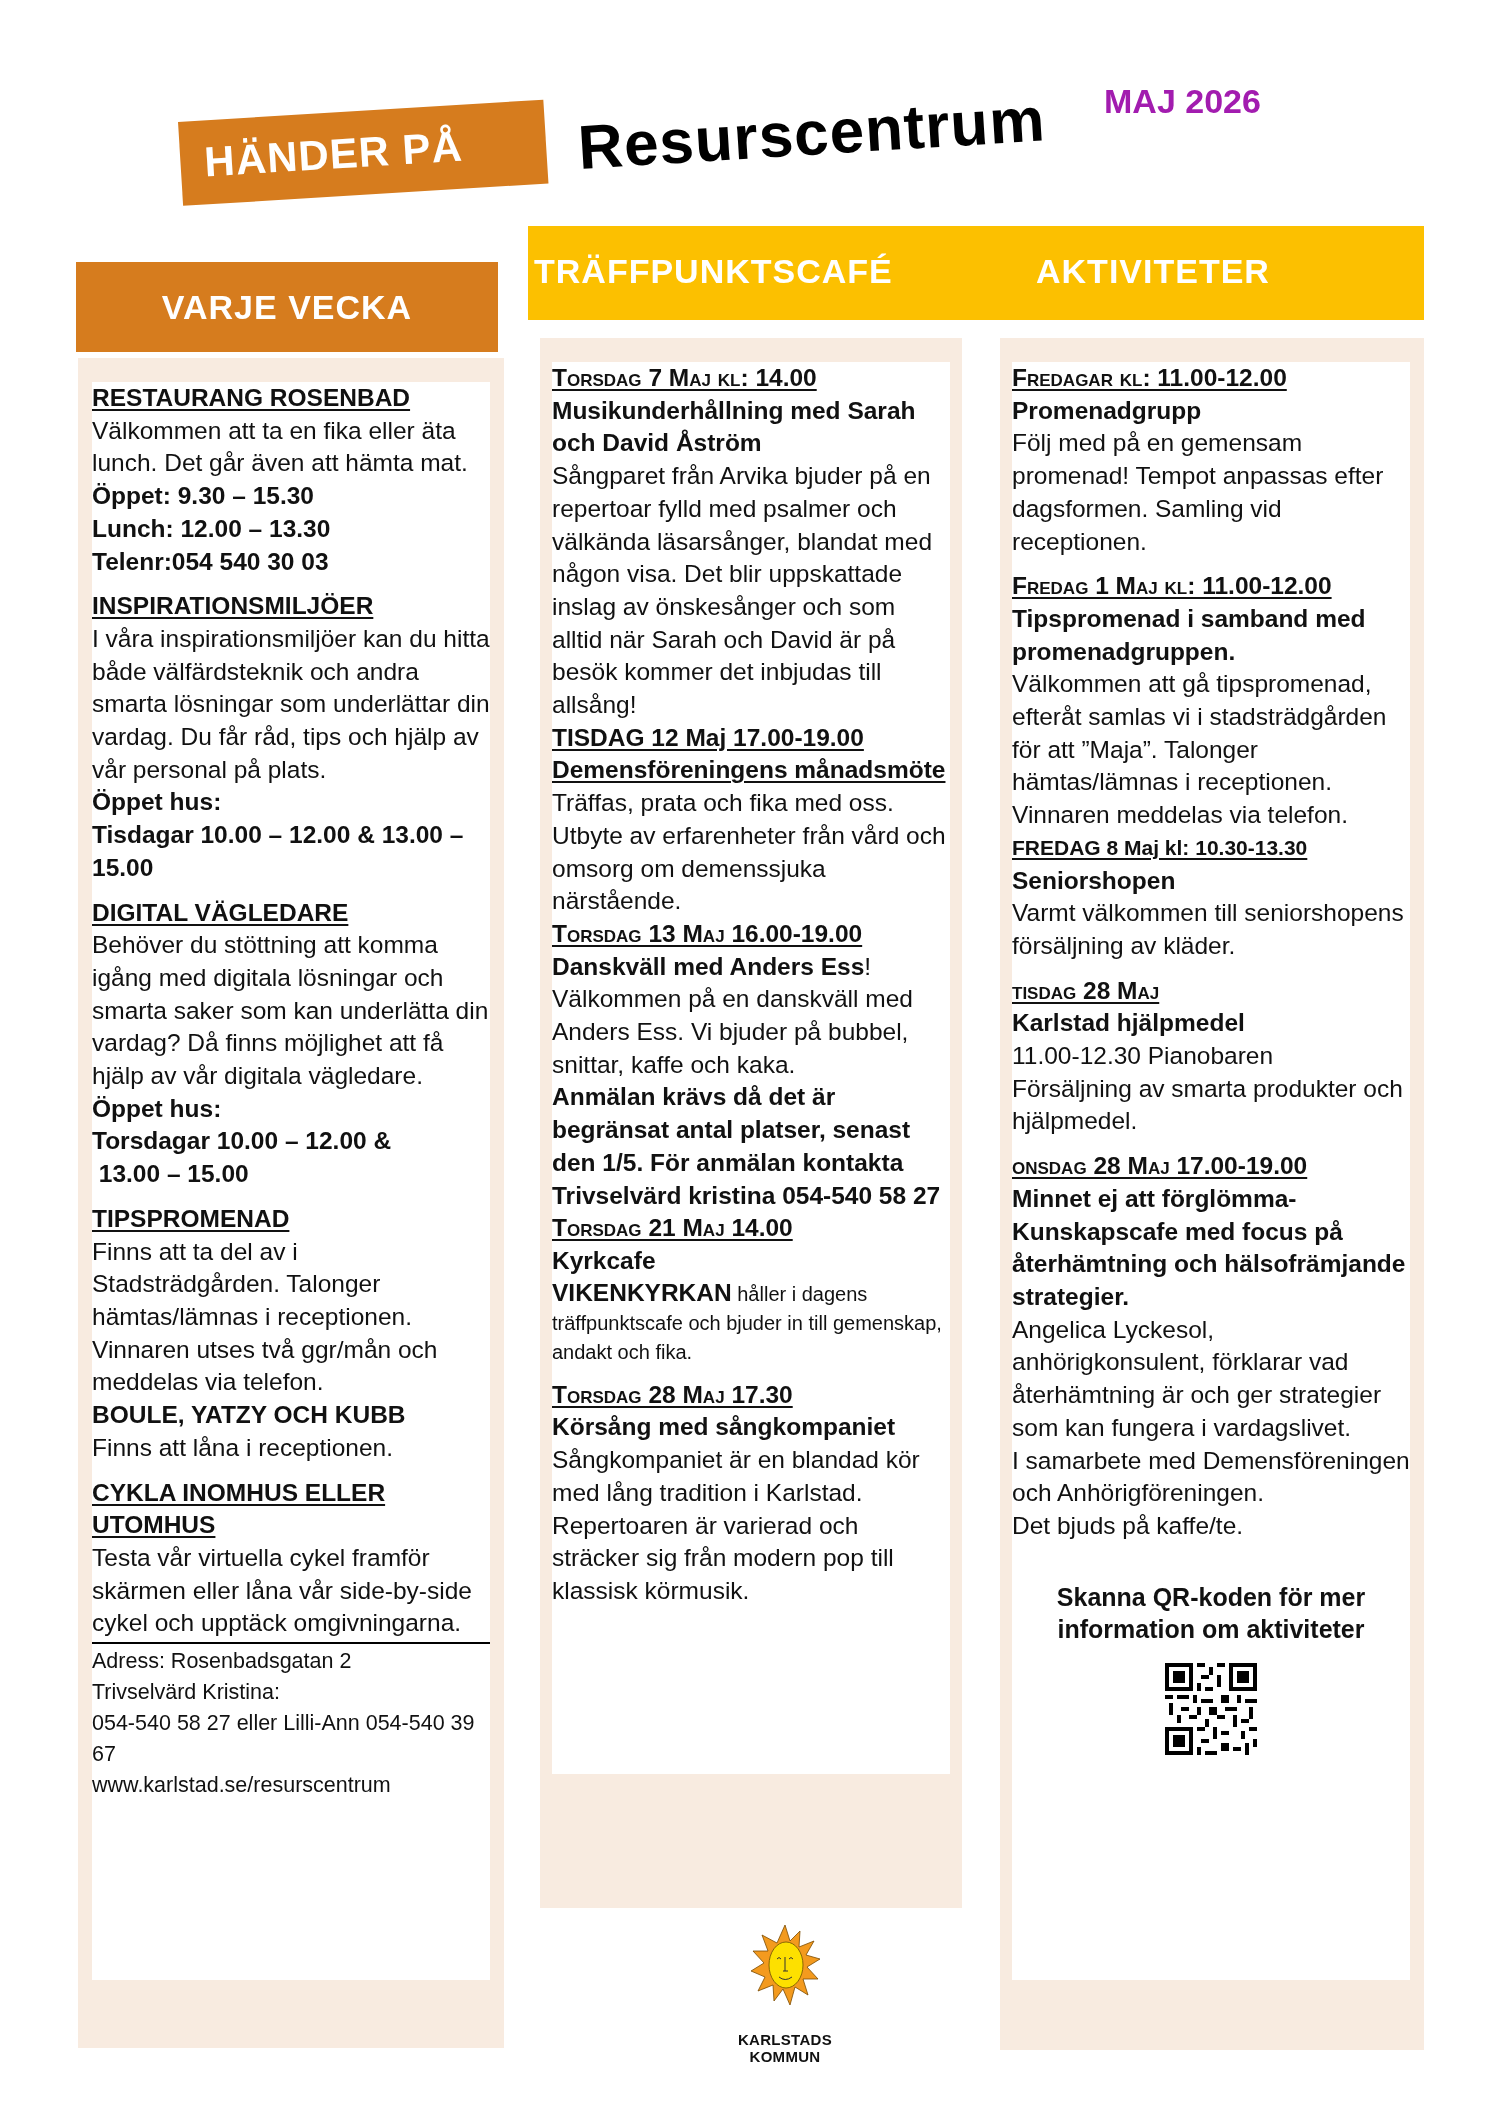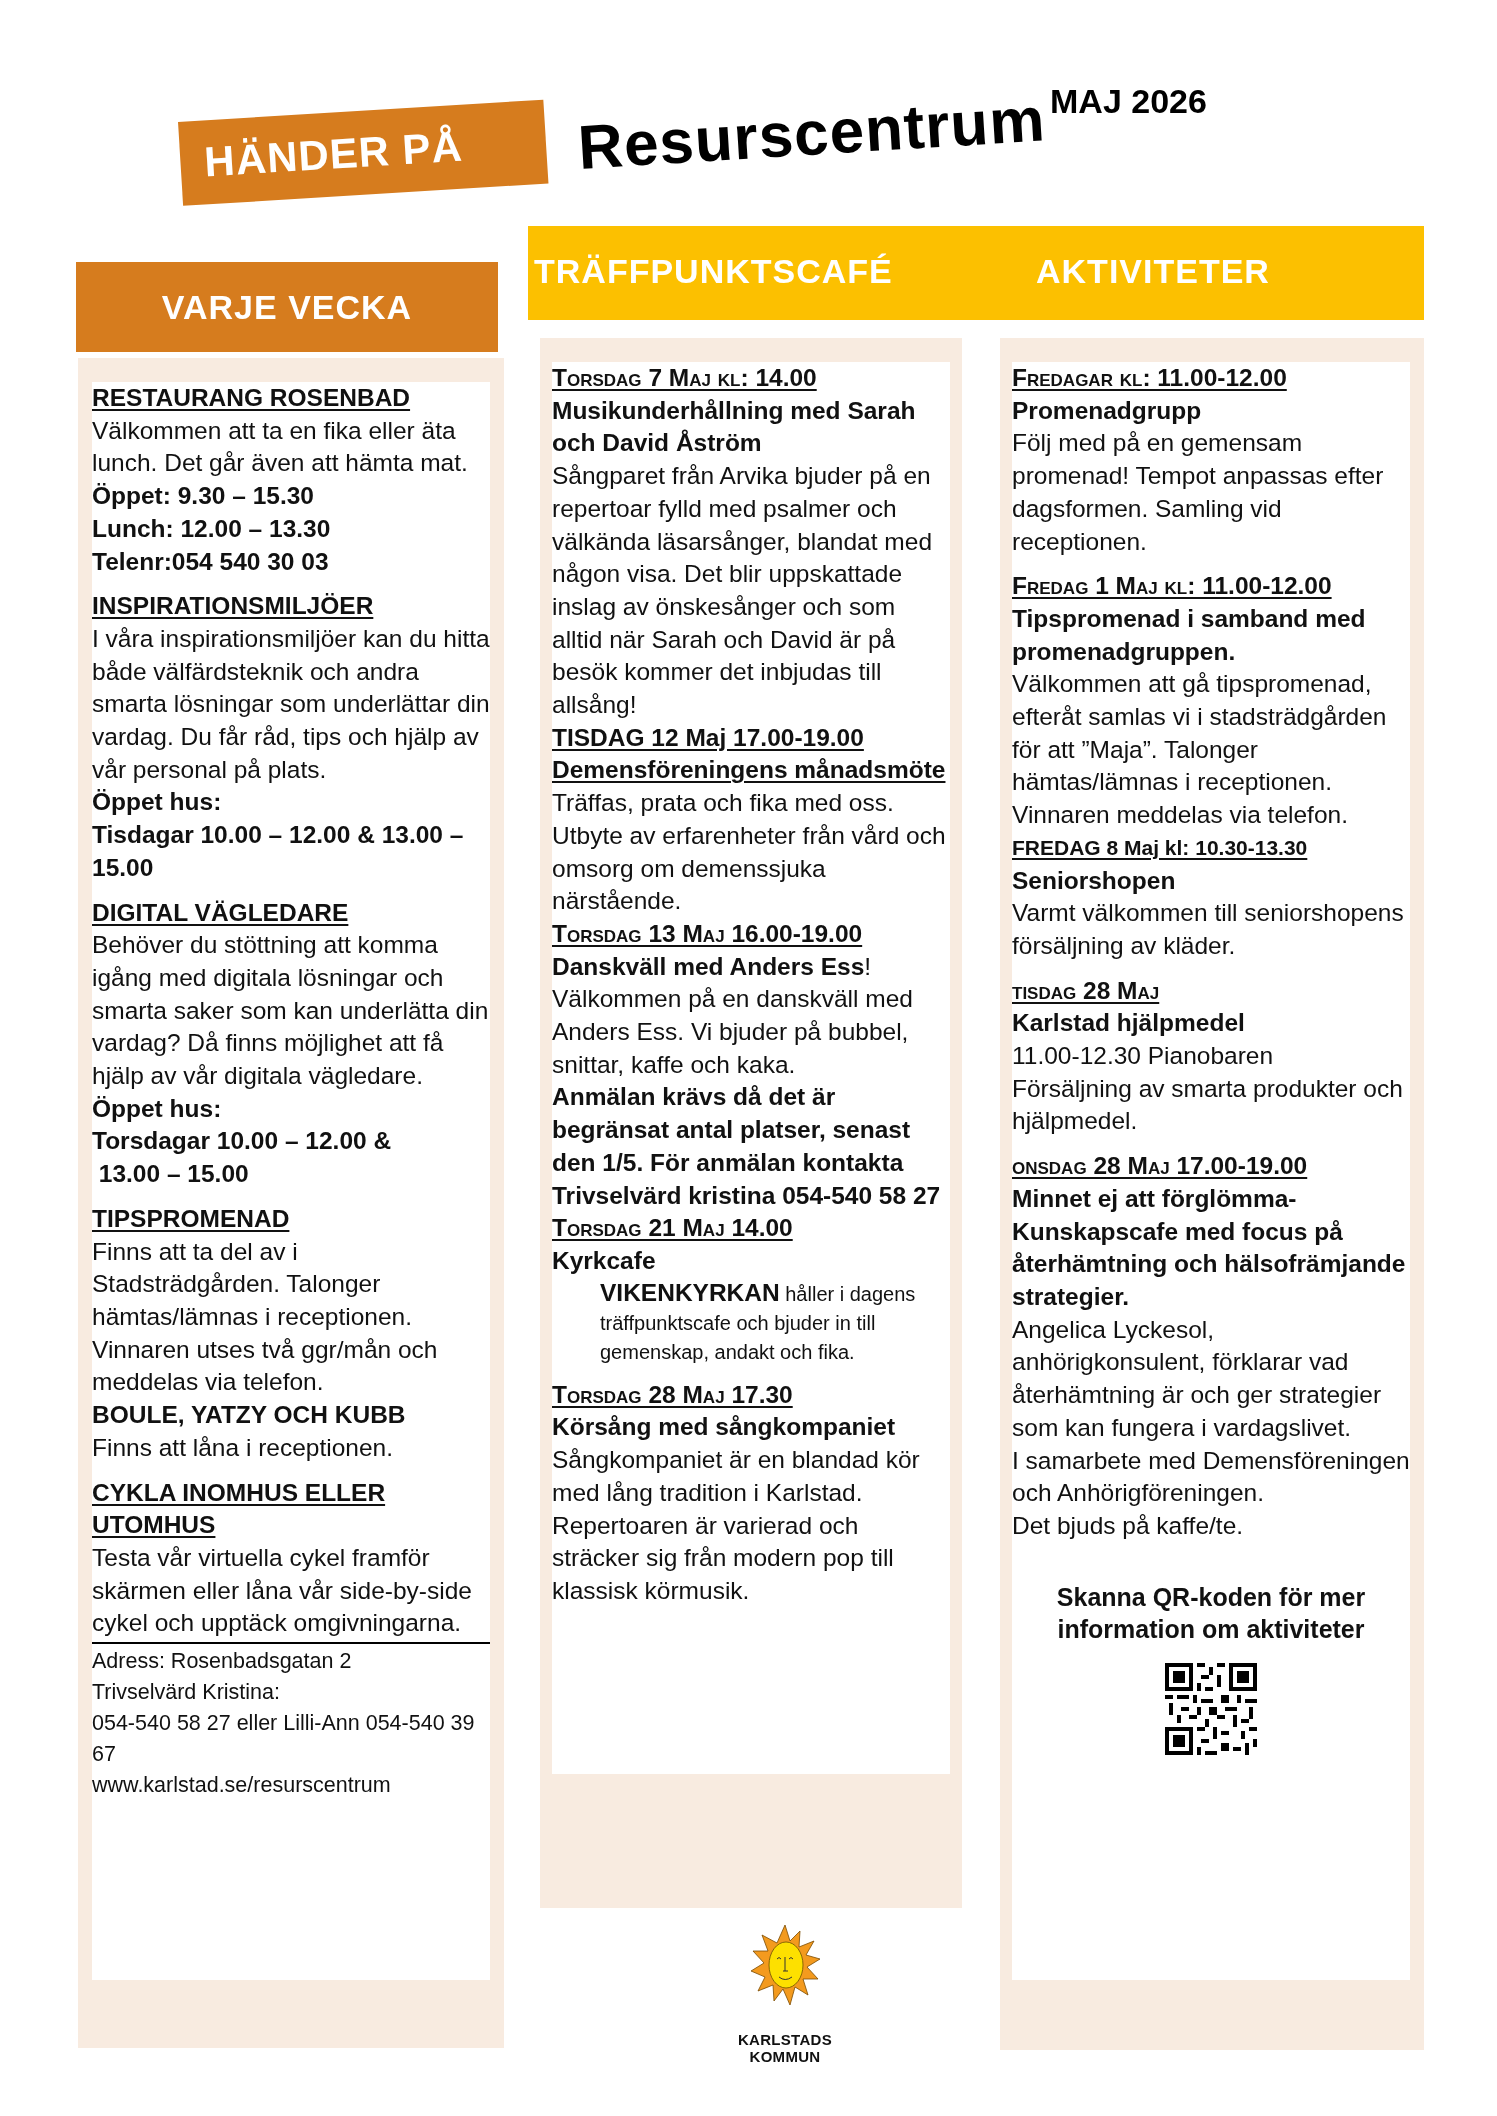--- a/index.html
+++ b/index.html
@@ -6,38 +6,38 @@
   body { width:1497px; height:2116px; position:relative; overflow:hidden;
          font-family:"Liberation Sans", sans-serif; color:#111; }
   .abs { position:absolute; }
 
   .hander-box { left:178px; top:122px; width:366px; height:84px; background:#d67c1e;
                 transform:rotate(-3.5deg); transform-origin:left top; }
   .hander-box span { display:block; color:#fff; font-weight:bold; font-size:42px;
                      letter-spacing:1px; padding:18px 0 0 24px; }
   .title-main { left:576px; top:112px; font-size:62px; font-weight:bold; color:#000;
                 transform:rotate(-3.5deg); transform-origin:left top; letter-spacing:1px; }
-  .title-month { left:1050px; top:82px; font-size:34px; font-weight:bold; color:#000000; }
+  .title-month { left:1104px; top:82px; font-size:34px; font-weight:bold; color:#a21caf; }
 
   .hdr-varje { left:76px; top:262px; width:422px; height:90px; background:#d67c1e; }
   .hdr-varje span { display:block; text-align:center; color:#fff; font-weight:bold;
                     font-size:34px; line-height:90px; letter-spacing:1px; }
   .hdr-yellow { left:528px; top:226px; width:896px; height:94px; background:#fcc000; }
   .hdr-yellow .t1 { position:absolute; left:6px; top:26px; color:#fff; font-weight:bold; font-size:34px; letter-spacing:1px; }
   .hdr-yellow .t2 { position:absolute; left:508px; top:26px; color:#fff; font-weight:bold; font-size:34px; letter-spacing:1px; }
 
   .panel { background:#f8ebe0; }
   .panel-inner { background:#ffffff; position:absolute; }
   .col-text { font-size:24.5px; line-height:32.7px; color:#111; }
   .col-text p { margin:0; }
   .b { font-weight:bold; }
   .u { text-decoration:underline; text-decoration-thickness:2px; text-underline-offset:3px; }
   .gap { height:12px; }
   .sc { font-variant:small-caps; }
-  .small { font-size:20px; line-height:29px;padding-left:48px; }
+  .small { font-size:20px; line-height:29px; }
   .footer-line { border-top:2px solid #000; margin-top:2px; padding-top:2px; font-size:21.5px; line-height:31px; font-weight:normal; }
 
   .qr { width:92px; height:92px; margin:18px auto 0; background:#fff; position:relative; }
   .logo { left:710px; top:1925px; width:150px; text-align:center; }
   .logo-text { font-size:15px; font-weight:bold; letter-spacing:0.3px; margin-top:22px; }
 </style>
 </head>
 <body>
 
 <div class="abs hander-box">

